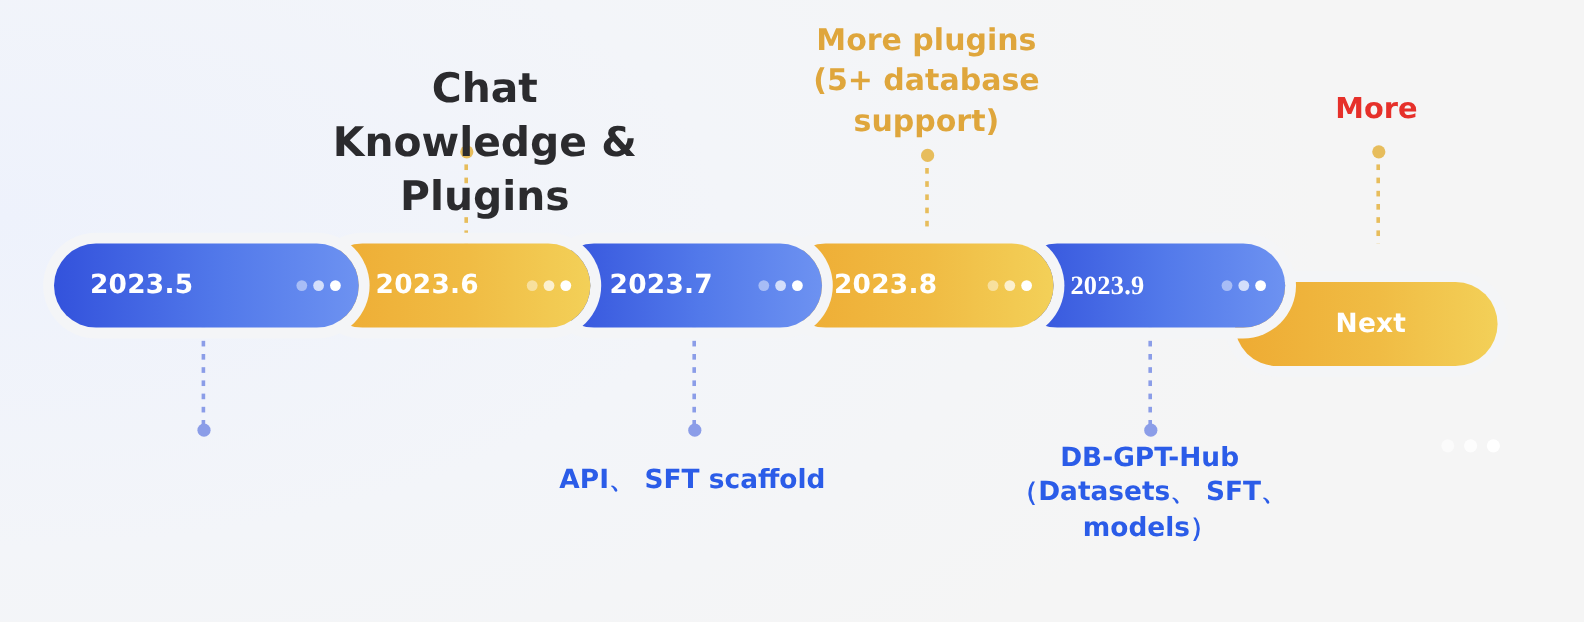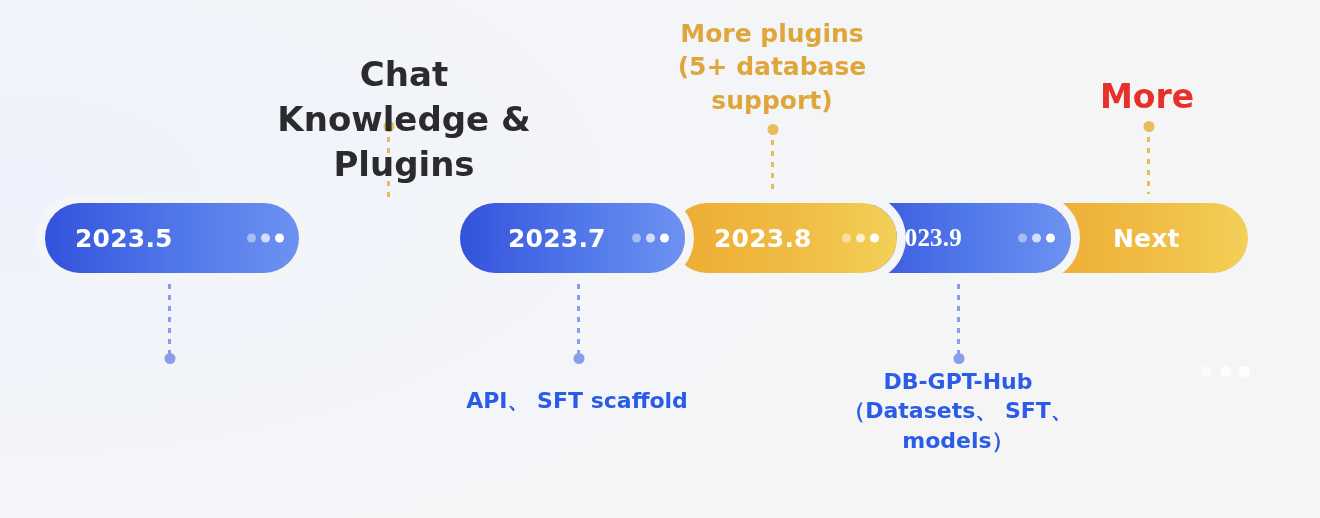--- a/index.html
+++ b/index.html
@@ -26,21 +26,21 @@
     display:flex;
     align-items:center;
     
     box-shadow: 0 0 0 9px #f4f5f7;
   }
   .seg .lbl {
     position:absolute;
     top:50%;
     transform:translateY(-50%);
     color:#ffffff;
-    font-size:25px;
+    font-size:22px;
     font-weight:bold;
     letter-spacing:.2px;
     white-space:nowrap;
   }
   .seg .dots {
     position:absolute;
     top:50%;
     transform:translateY(-50%);
     display:flex;
     gap:5px;
@@ -81,68 +81,76 @@
   
   .callout {
     position:absolute;
     text-align:center;
     font-weight:bold;
     line-height:1.33;
     white-space:pre-line;
   }
   .callout.dark  { color:#2b2b2e; font-size:34px; }
   .callout.gold  { color:#dfa63c; font-size:25px; }
-  .callout.red   { color:#e6302a; font-size:33px; }
+  .callout.red   { color:#e6302a; font-size:24px; }
   .callout.blue  { color:#2b5ce8; font-size:22px; }
 
   
   #trail { position:absolute; display:flex; gap:8px; align-items:center; }
   #trail i { display:block; width:11px; height:11px; border-radius:50%; background:#ffffff; }
   #trail i:nth-child(1){ opacity:.55; }
   #trail i:nth-child(2){ opacity:.8; }
   #trail i:nth-child(3){ opacity:1; }
 </style>
 </head>
 <body>
 
 <div id="stage">
 
   <div id="timeline">
 
-    <div class="seg gold" style="left:1029px; width:219px; z-index:1;">
+    <div class="seg gold" style="left:1029px; width:219px; z-index:1;margin-top:32px;">
       <span class="lbl" style="left:84px;">Next</span>
     </div>
 
     <div class="seg blue" style="left:846px; width:225px; z-index:2;">
       <span class="lbl" style="left:46px;font-family:Liberation Serif, serif;">2023.9</span>
       <span class="dots" style="left:172px;">
         <i></i>
           <i></i>
           <i></i>
       </span>
     </div>
 
-    <div class="seg gold" style="left:672px; width:225px; z-index:3;">
+    <div class="seg gold" style="left:653px; width:225px; z-index:3;">
       <span class="lbl" style="left:42px;">2023.8</span>
       <span class="dots" style="left:170px;">
         <i></i>
           <i></i>
           <i></i>
       </span>
     </div>
 
     <div class="seg blue" style="left:460px; width:225px; z-index:4;text-align:center;">
       <span class="lbl" style="left:48px;">2023.7</span>
       <span class="dots" style="left:172px;">
         <i></i>
           <i></i>
           <i></i>
       </span>
     </div>
 
+    <div class="seg gold" style="left:267px; width:225px; z-index:5;">
+      <span class="lbl" style="left:46px;">2023.6</span>
+      <span class="dots" style="left:172px;">
+        <i></i>
+          <i></i>
+          <i></i>
+      </span>
+    </div>
 
     <div class="seg blue" style="left:45px; width:254px; z-index:6;">
       <span class="lbl" style="left:30px;">2023.5</span>
       <span class="dots" style="left:202px;">
         <i></i>
           <i></i>
           <i></i>
       </span>
     </div>
   </div>

